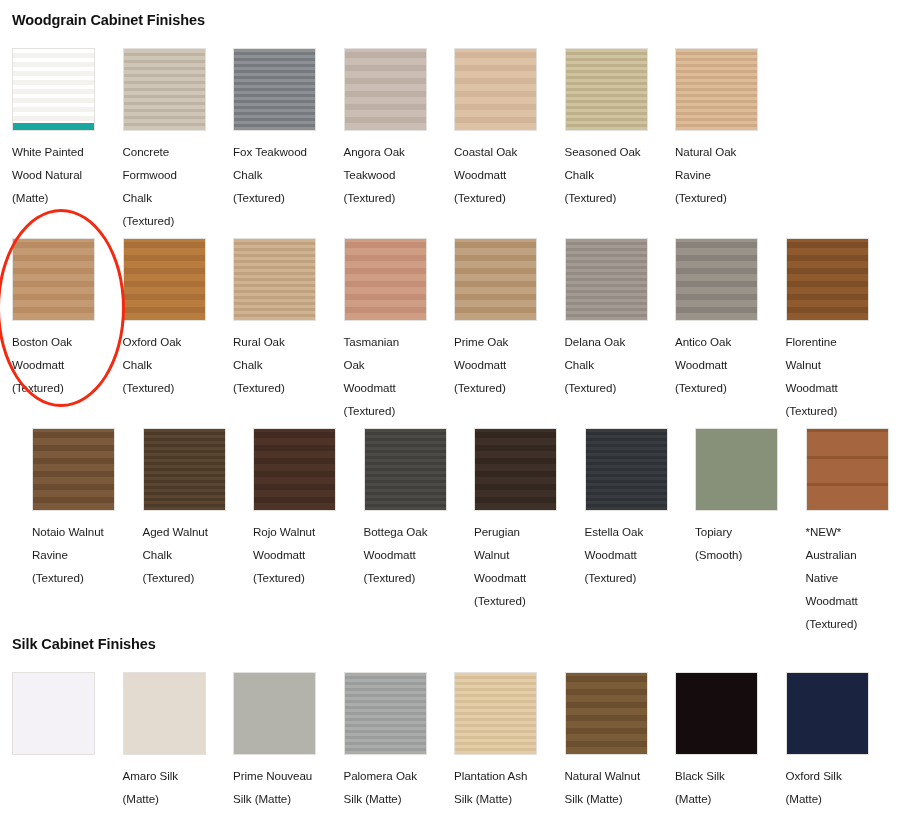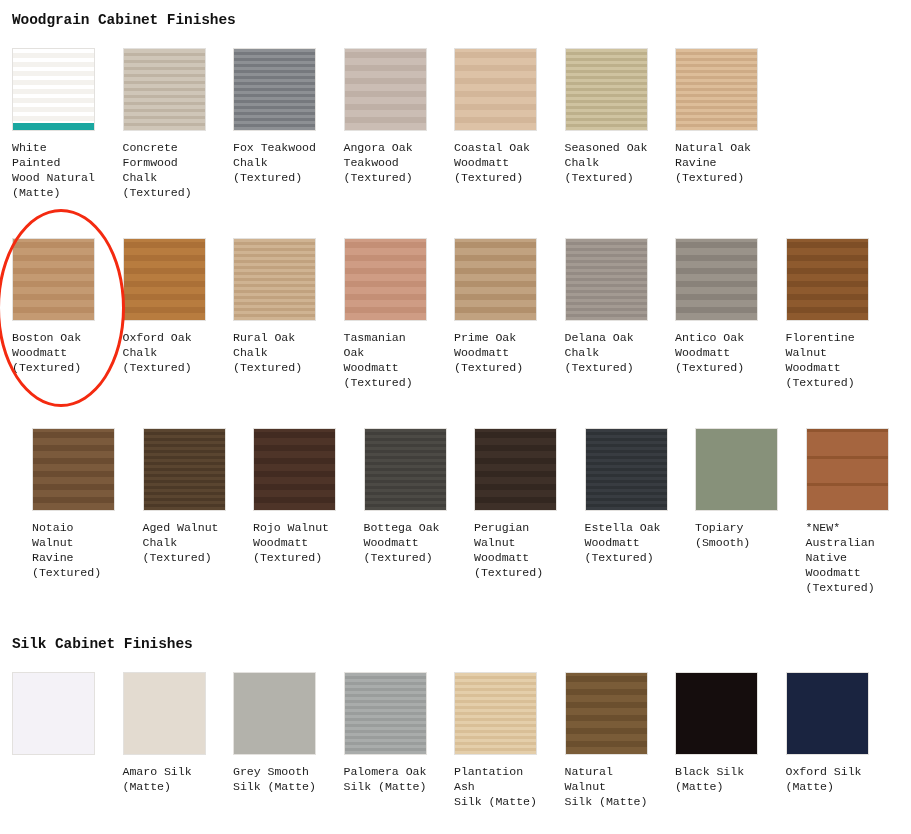--- a/index.html
+++ b/index.html
@@ -13,21 +13,20 @@
     font-family: "Liberation Sans", sans-serif;
     color: #1c1c1c;
     overflow: hidden;
     position: relative;
   }
   .page {
     position: relative;
     width: 721px;
     height: 834px;
     box-sizing: border-box;
-    font-family: Liberation Mono, monospace;
   }
   .section-title {
     font-size: 14.5px;
     font-weight: bold;
     letter-spacing: -0.1px;
     color: #111111;
     margin: 0;
     padding: 0 0 0 12px;
   }
   #woodgrain-title { position: absolute; left: 0; top: 12px; }
@@ -66,21 +65,21 @@
     position: absolute;
     left: 0;
     right: 0;
     bottom: 0;
     height: 7px;
   }
 
   .swatch-label {
     margin-top: 9px;
     font-size: 11.6px;
-    line-height: 15px;
+    line-height: 23px;
     color: #1c1c1c;
     letter-spacing: -0.05px;
     white-space: pre-line;
   }
 
   
   .row-block { position: absolute; left: 0; width: 911px; }
 
   .annot-ellipse {
     position: absolute;
@@ -306,21 +305,21 @@
           <div class="swatch-chip">
             <div class="grain" style="background: rgb(227, 219, 208);"></div>
           </div>
           <div class="swatch-label">Amaro Silk
 (Matte)</div>
         </div>
         <div class="swatch-cell">
           <div class="swatch-chip">
             <div class="grain" style="background: rgb(179, 178, 171);"></div>
           </div>
-          <div class="swatch-label">Grey Smooth
+          <div class="swatch-label">Prime Nouveau
 Silk (Matte)</div>
         </div>
         <div class="swatch-cell">
           <div class="swatch-chip">
             <div class="grain" style="background: repeating-linear-gradient(0deg, rgb(169, 172, 171) 0px, rgb(169, 172, 171) 3px, rgb(154, 157, 156) 3px, rgb(154, 157, 156) 6px), linear-gradient(rgb(169, 172, 171), rgb(154, 157, 156));"></div>
           </div>
           <div class="swatch-label">Palomera Oak
 Silk (Matte)</div>
         </div>
         <div class="swatch-cell">

